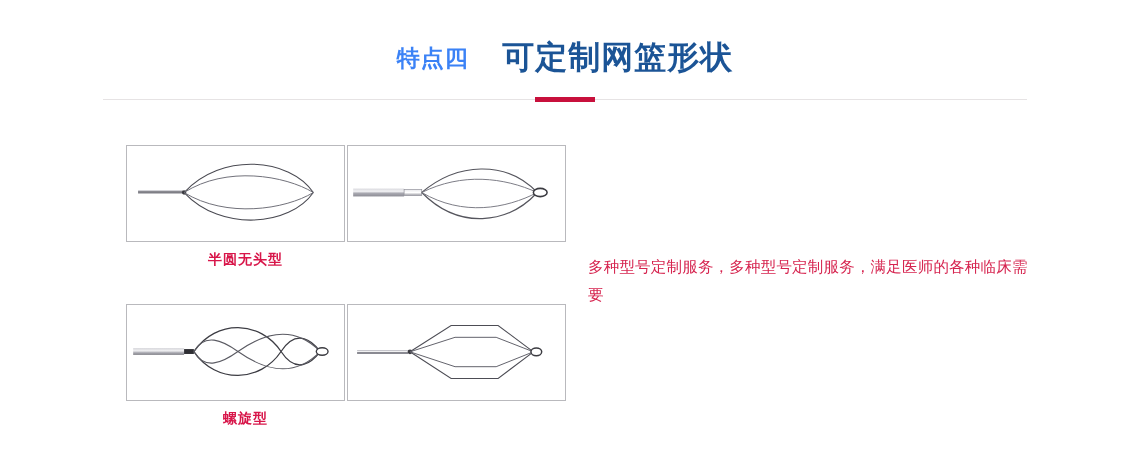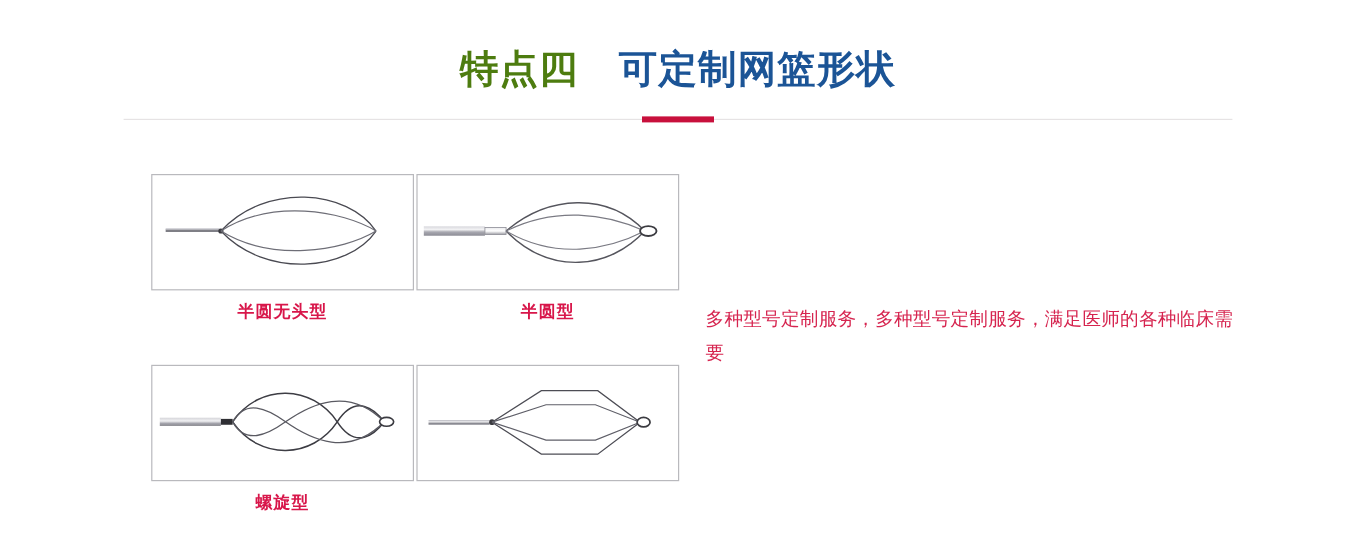--- a/index.html
+++ b/index.html
@@ -18,23 +18,23 @@
   
   .title-row {
     position: absolute;
     top: 36px;
     left: 0;
     width: 1130px;
     text-align: center;
     white-space: nowrap;
   }
   .title-red {
-    font-size: 32px;
+    font-size: 23px;
     font-weight: bold;
-    color: #4d7c0f;
+    color: #3b82f6;
     letter-spacing: 1px;
     vertical-align: middle;
   }
   .title-blue {
     font-size: 32px;
     font-weight: bold;
     color: #1b5496;
     letter-spacing: 1px;
     vertical-align: middle;
     margin-left: 29px;
@@ -100,21 +100,21 @@
   .caption {
     position: absolute;
     top: 8px;
     width: 219px;
     text-align: center;
     font-size: 14px;
     font-weight: bold;
     color: #d8164a;
     letter-spacing: 1px;
   }
-  .caption.left  { left: 0; }
+  .caption.left  { left: 10px; }
   .caption.right { left: 221px; }
 
   .row-gap { height: 31px; }
 
   
   .desc {
     position: absolute;
     top: 253px;
     left: 588px;
     width: 452px;
@@ -181,21 +181,20 @@
         <path d="M74 47.5 C 115 27, 158 32, 192 47.5" fill="none" stroke="#7a7a83" stroke-width="1"></path>
         <path d="M74 47.5 C 116 72, 160 64, 192 47.5" fill="none" stroke="#7a7a83" stroke-width="1"></path>
 
         <ellipse cx="195" cy="47.5" rx="7" ry="4.2" fill="#ffffff" stroke="#3b3b41" stroke-width="1.6"></ellipse>
       </svg>
     </div>
   </div>
 
   <div class="caption-row">
     <div class="caption left">半圆无头型</div>
-    <div class="caption right">半圆型</div>
   </div>
 
   <div class="row-gap"></div>
 
   <div class="grid-row">
 
     <div class="cell left">
       <svg viewBox="0 0 219 97" preserveAspectRatio="xMidYMid meet">
         <defs>
           <linearGradient id="shaftgrad2" x1="0" y1="0" x2="0" y2="1">

